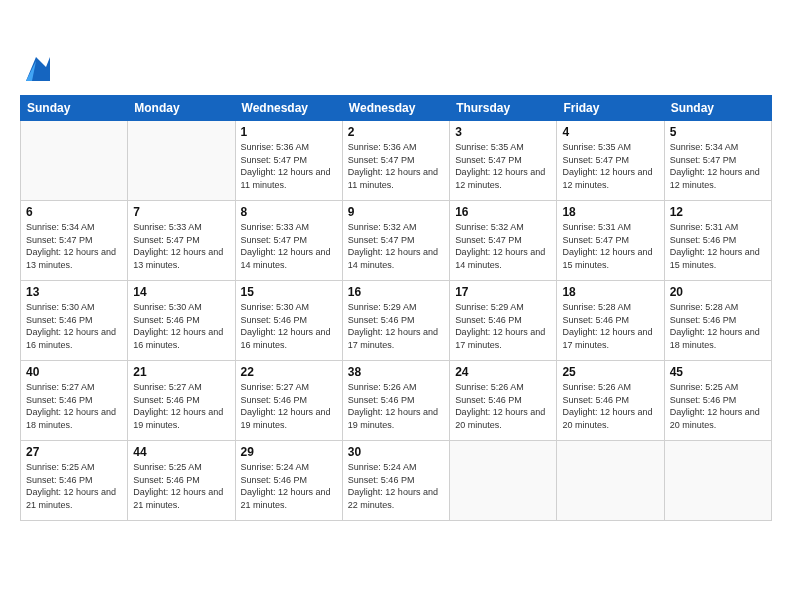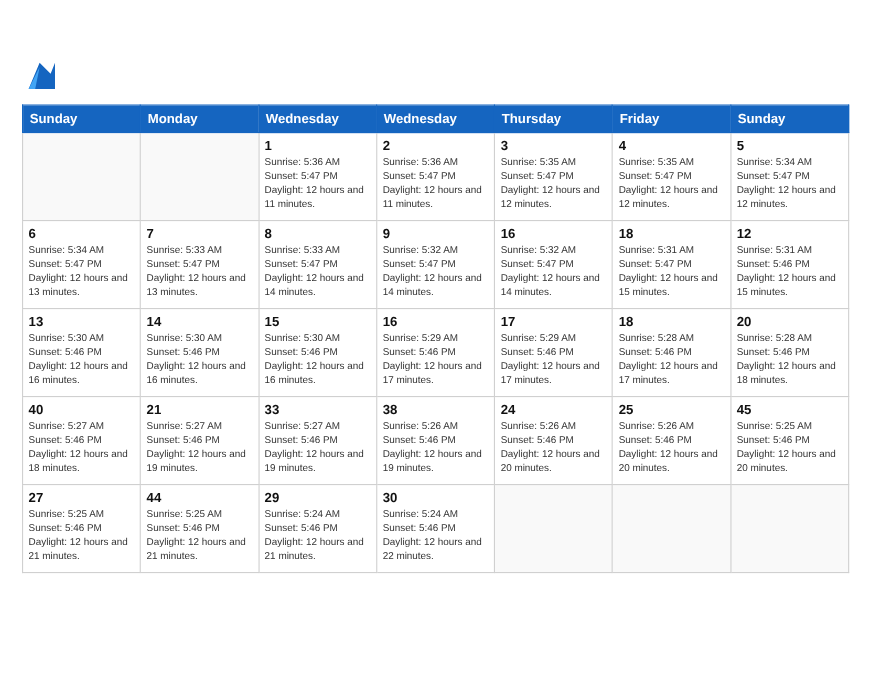--- a/index.html
+++ b/index.html
@@ -250,21 +250,21 @@
 Sunset: 5:46 PM
 Daylight: 12 hours and 18 minutes.</div>
           </td>
           <td>
             <span class="day-num">21</span>
             <div class="day-info" style="white-space: pre-line;">Sunrise: 5:27 AM
 Sunset: 5:46 PM
 Daylight: 12 hours and 19 minutes.</div>
           </td>
           <td>
-            <span class="day-num">33</span>
+            <span class="day-num">22</span>
             <div class="day-info" style="white-space: pre-line;">Sunrise: 5:27 AM
 Sunset: 5:46 PM
 Daylight: 12 hours and 19 minutes.</div>
           </td>
           <td>
             <span class="day-num">38</span>
             <div class="day-info" style="white-space: pre-line;">Sunrise: 5:26 AM
 Sunset: 5:46 PM
 Daylight: 12 hours and 19 minutes.</div>
           </td>

